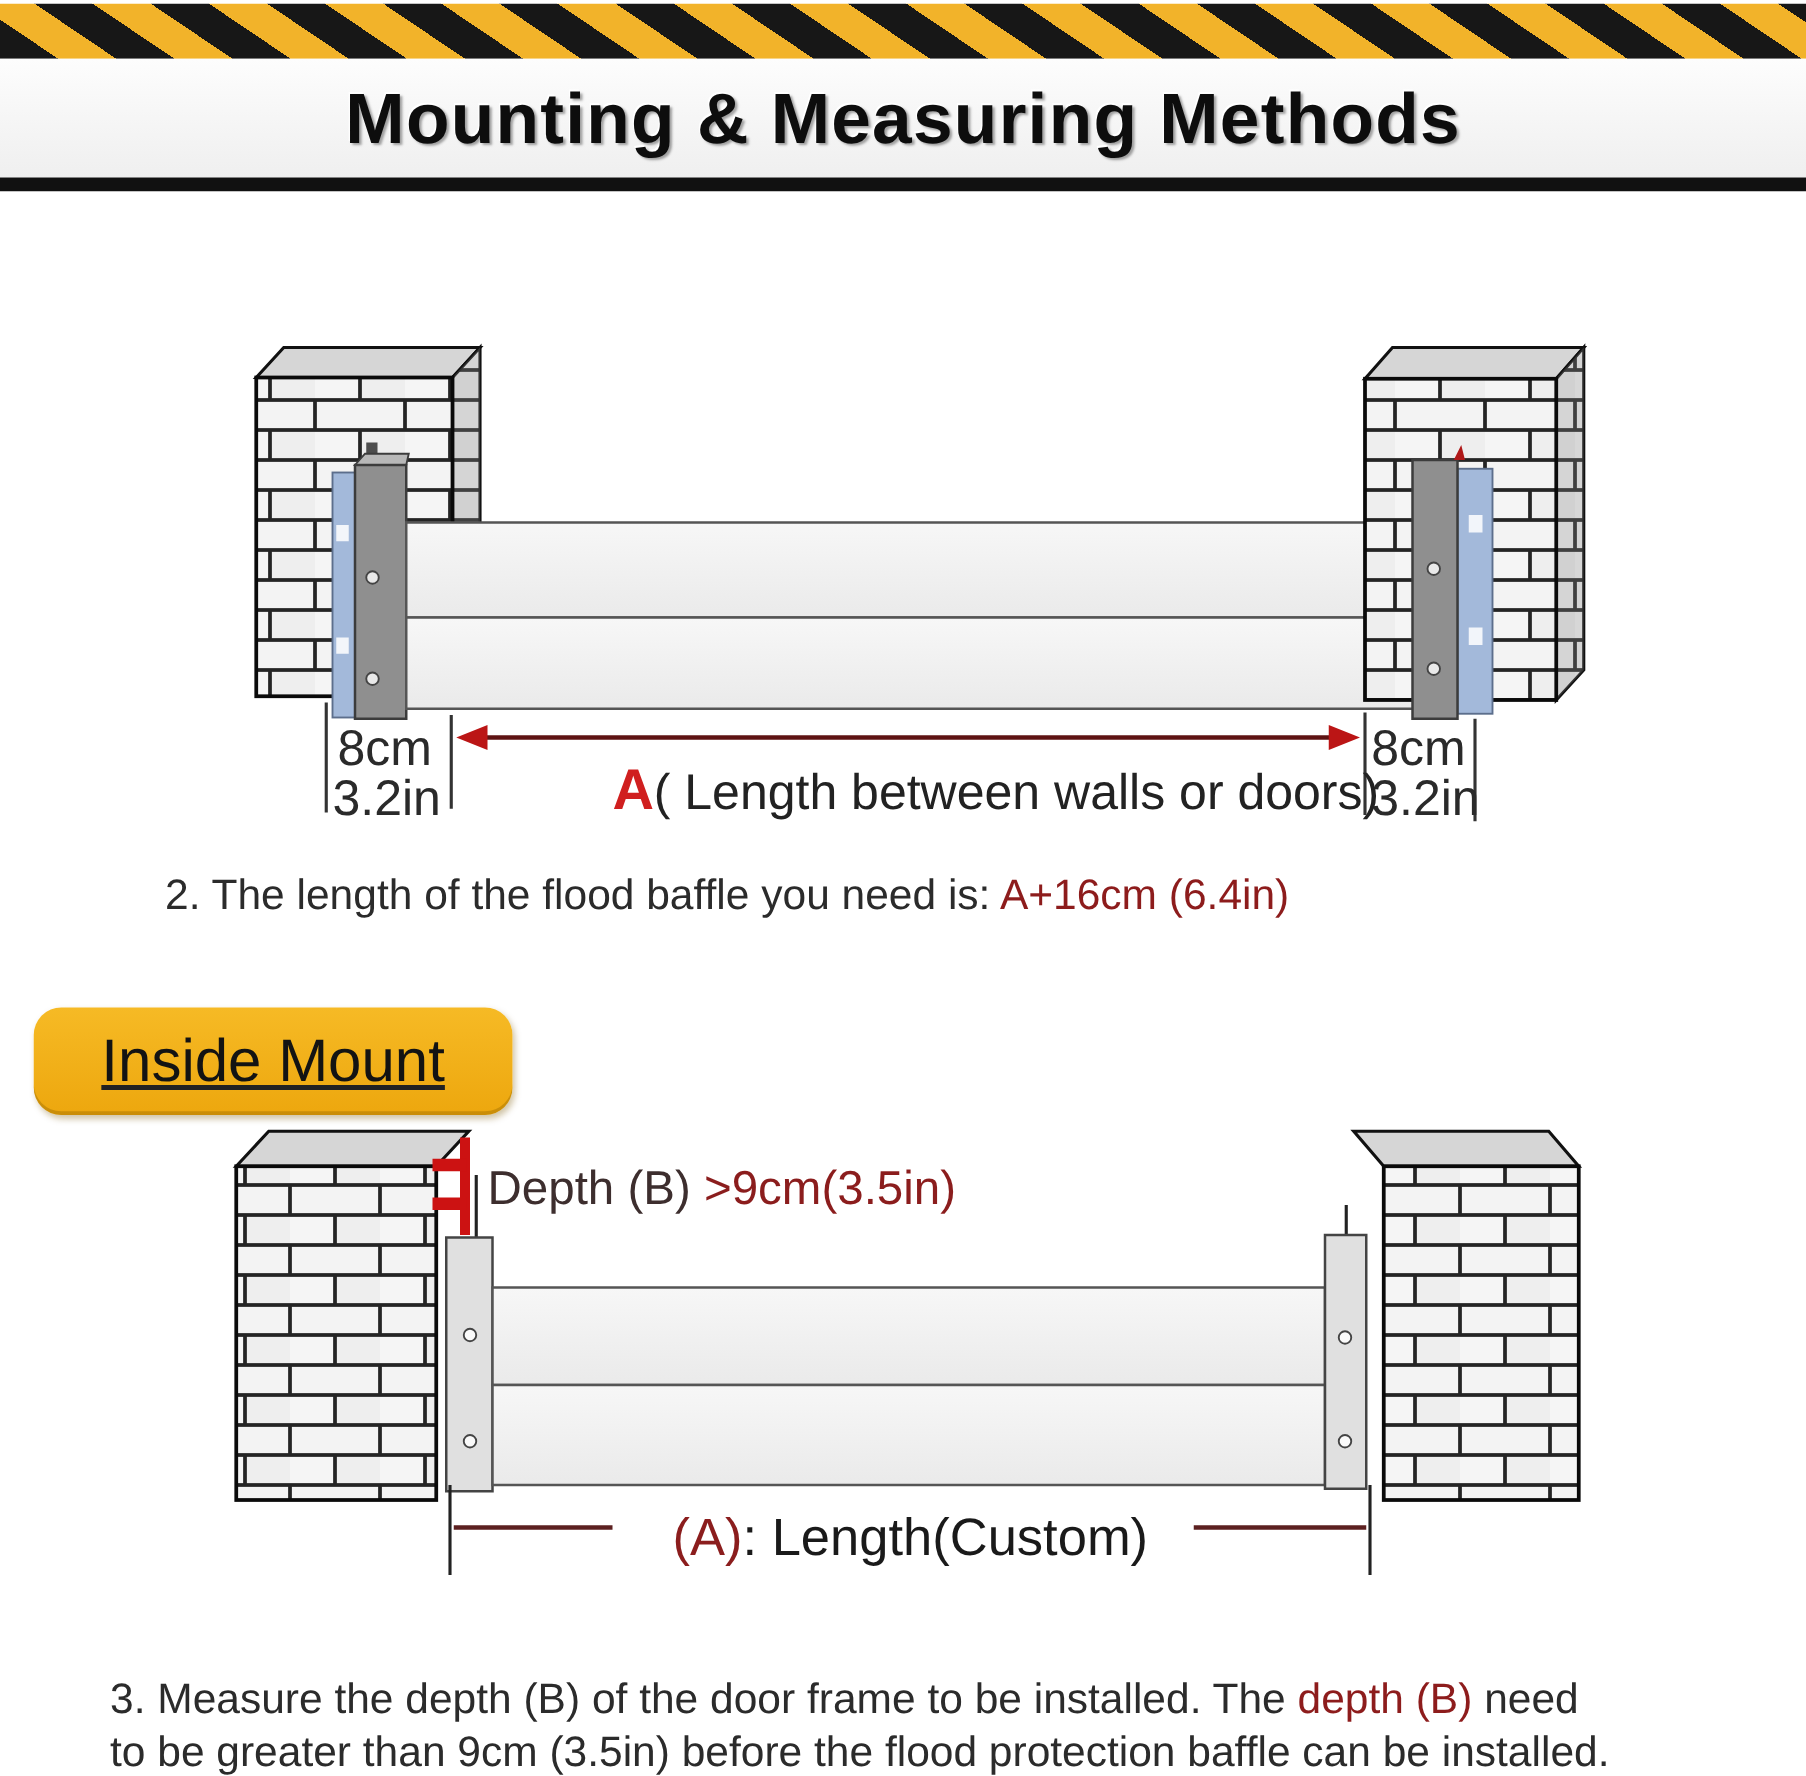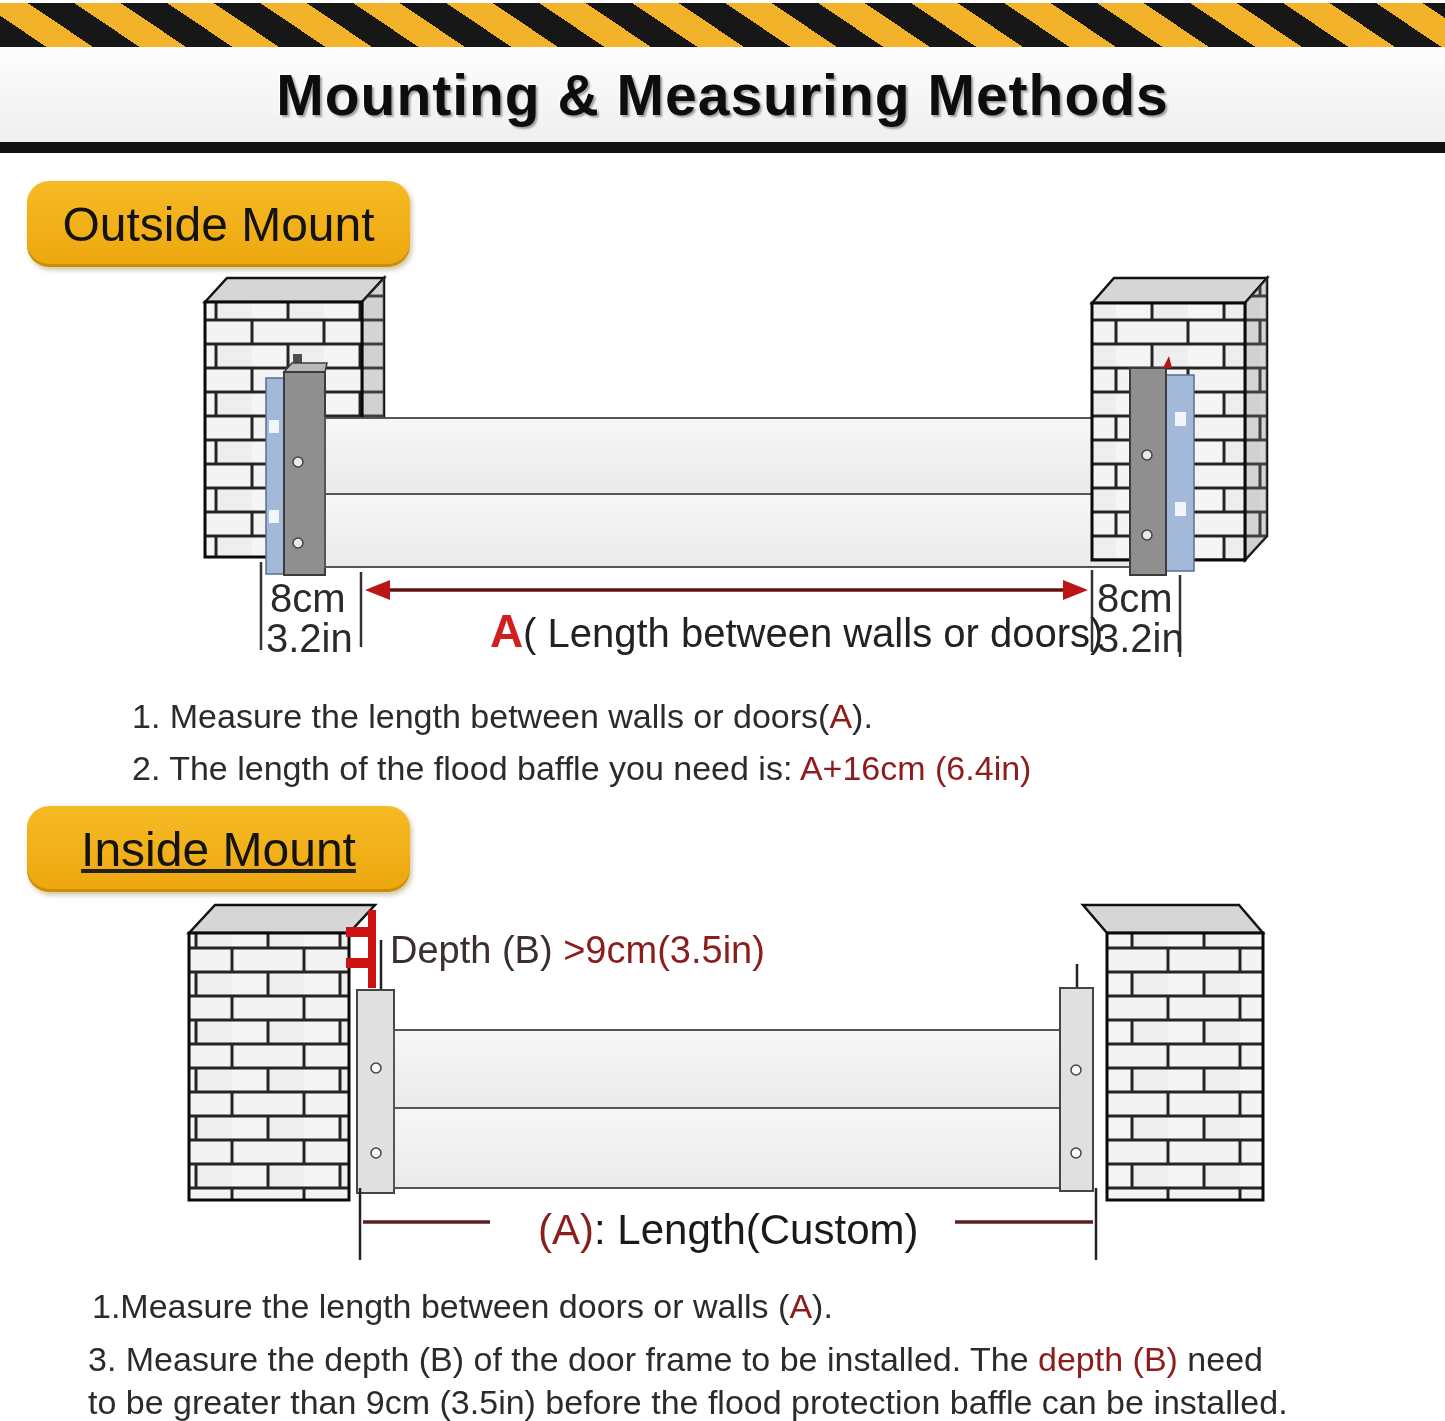--- a/index.html
+++ b/index.html
@@ -63,23 +63,20 @@
       </linearGradient>
     </defs>
   </svg>
 
   <div class="hazard"></div>
   <div class="title-band">
     <span class="title">Mounting &amp; Measuring Methods</span>
   </div>
   <div class="black-bar"></div>
 
-  <div class="badge" id="badge-outside">
-    <span>Outside Mount</span>
-  </div>
 
   <svg class="diagram" id="diagram-outside" width="1265" height="395" viewBox="0 0 1265 395">
 
     <g>
       <polygon points="25,30 47,6 204,6 182,30" fill="#d6d6d6" stroke="#111" stroke-width="2.5"></polygon>
       <polygon points="182,30 204,6 204,262 182,285" fill="url(#brick)" stroke="#111" stroke-width="2.5"></polygon>
       <polygon points="182,30 204,6 204,262 182,285" fill="#888" opacity="0.28"></polygon>
       <rect x="25" y="30" width="157" height="255" fill="url(#brick)" stroke="#0a0a0a" stroke-width="3"></rect>
       <rect x="113" y="82" width="9" height="24" fill="#4d4d4d"></rect>
     </g>
@@ -128,21 +125,20 @@
 
     <text x="90" y="340" font-size="40" fill="#2a2a2a">8cm</text>
     <text x="86" y="380" font-size="40" fill="#2a2a2a">3.2in</text>
     <text x="917" y="340" font-size="40" fill="#2a2a2a">8cm</text>
     <text x="917" y="380" font-size="40" fill="#2a2a2a">3.2in</text>
     <text x="310" y="375" font-size="46" font-weight="bold" fill="#d01f1f">A</text>
     <text x="343" y="375" font-size="40" fill="#222">( Length between walls or doors)</text>
   </svg>
 
   <div class="steps" id="steps-outside">
-    <div><span>1. Measure the length between walls or doors(</span><span class="red">A</span><span>).</span></div>
     <div><span>2. The length of the flood baffle you need is: </span><span class="red">A+16cm (6.4in)</span><span></span></div>
   </div>
 
   <div class="badge" id="badge-inside">
     <span>Inside Mount</span>
   </div>
 
   <svg class="diagram" id="diagram-inside" width="1285" height="370" viewBox="0 0 1285 370">
 
     <g>
@@ -184,21 +180,18 @@
 
     <g>
       <line x1="200" y1="288" x2="200" y2="360" stroke="#222" stroke-width="2.5"></line>
       <line x1="936" y1="288" x2="936" y2="360" stroke="#222" stroke-width="2.5"></line>
       <line x1="203" y1="322" x2="330" y2="322" stroke="#5c2020" stroke-width="3.5"></line>
       <line x1="795" y1="322" x2="933" y2="322" stroke="#5c2020" stroke-width="3.5"></line>
     </g>
     <text x="378" y="344" font-size="42"><tspan fill="#8b1d1d">(A)</tspan><tspan fill="#1a1a1a">: Length(Custom)</tspan></text>
   </svg>
 
-  <div class="steps" id="steps-inside-1">
-    <div><span>1.Measure the length between doors or walls (</span><span class="red">A</span><span>).</span></div>
-  </div>
   <div class="steps" id="steps-inside-2">
     <div><span>3. Measure the depth (B) of the door frame to be installed. The </span><span class="red">depth (B)</span><span> need</span></div>
     <div><span>to be greater than 9cm (3.5in) before the flood protection baffle can be installed.</span></div>
   </div>
 
 </div>
 
 </body></html>

